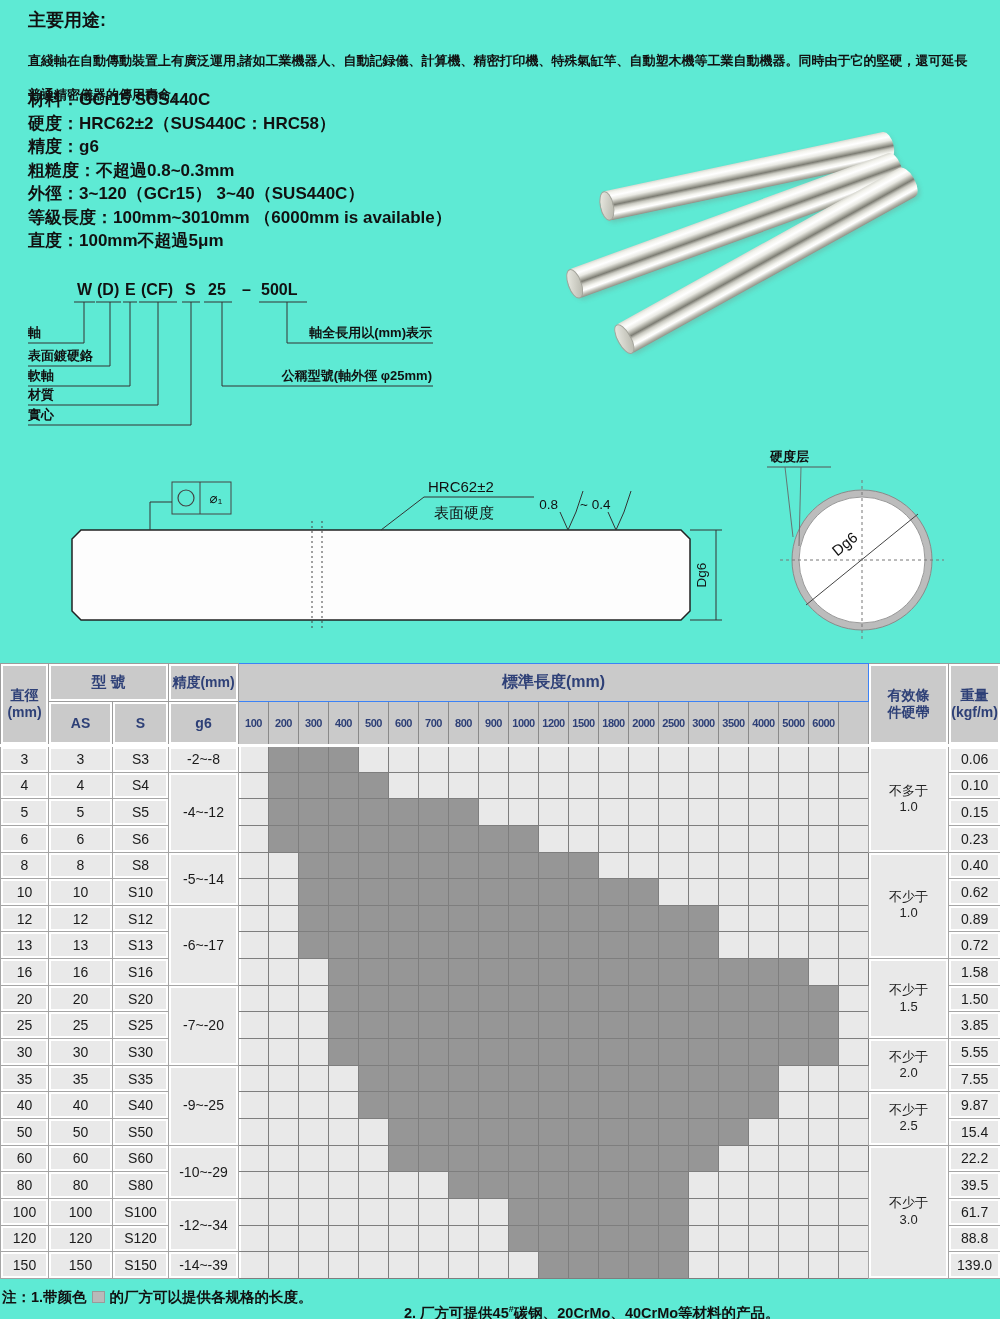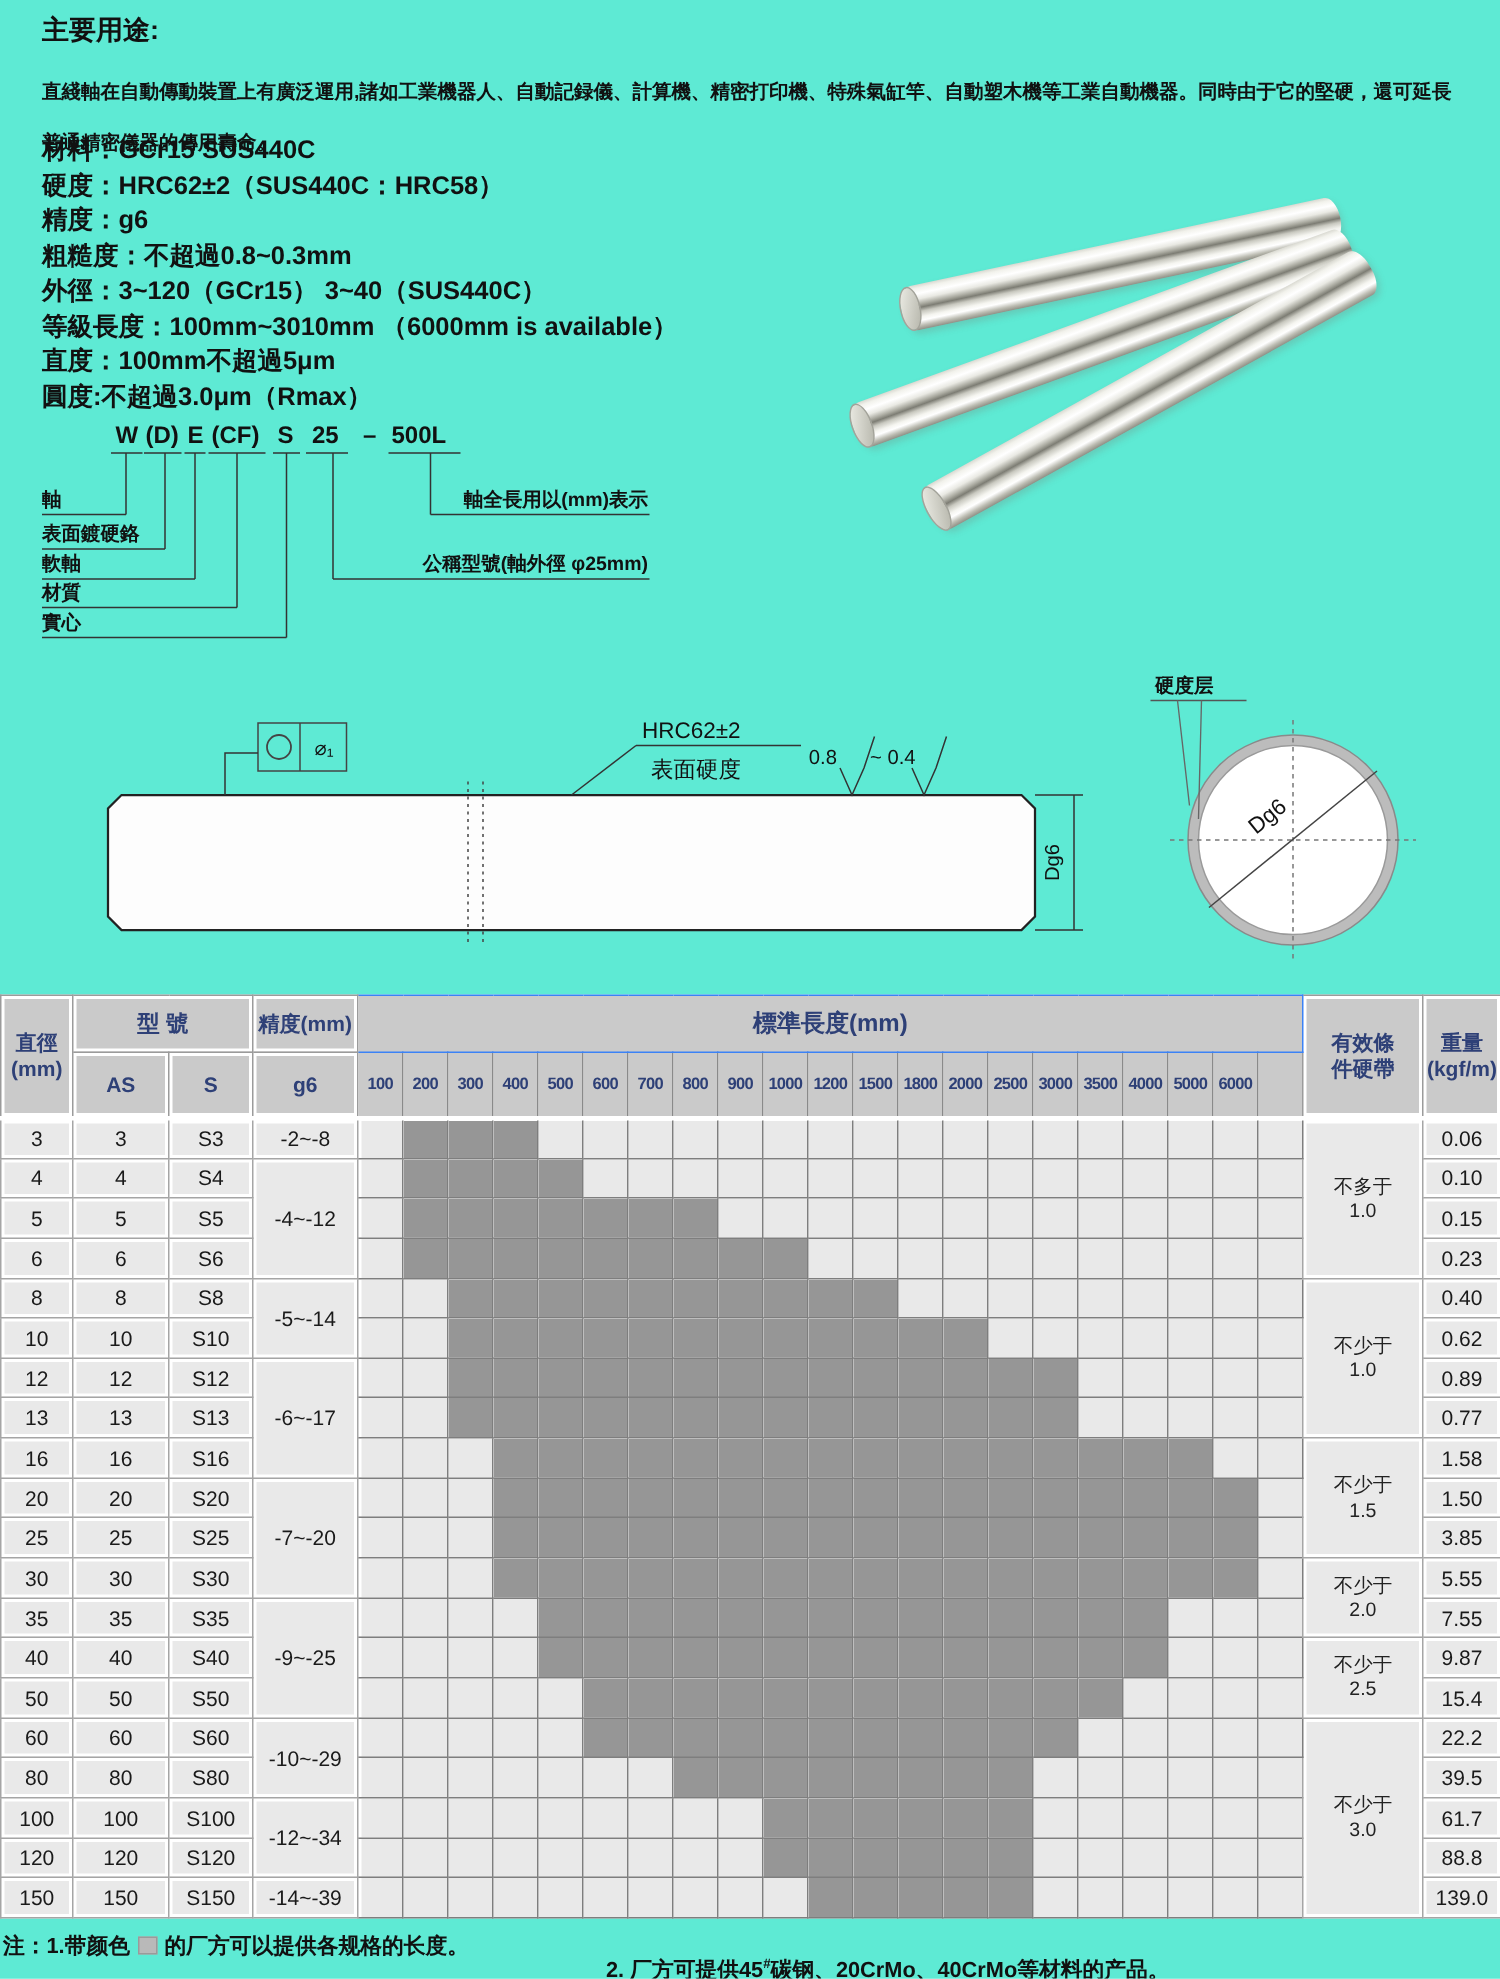--- a/index.html
+++ b/index.html
@@ -74,21 +74,20 @@
   </div>
 
   <div class="specs">
     <div class="spec-line">材料：GCr15  SUS440C</div>
     <div class="spec-line">硬度：HRC62±2（SUS440C：HRC58）</div>
     <div class="spec-line">精度：g6</div>
     <div class="spec-line">粗糙度：不超過0.8~0.3mm</div>
     <div class="spec-line">外徑：3~120（GCr15）  3~40（SUS440C）</div>
     <div class="spec-line">等級長度：100mm~3010mm （6000mm is available）</div>
     <div class="spec-line">直度：100mm不超過5μm</div>
-    <div class="spec-line">圓度:不超過3.0μm（Rmax）</div>
   </div>
 
   <div class="photo">
     <div class="rod rod-a"></div>
     <div class="rod rod-b"></div>
     <div class="rod rod-c"></div>
   </div>
 
   <svg class="code-svg" width="470" height="170" viewBox="0 0 470 170">
     <text class="tok" x="77" y="20">W</text>
@@ -436,21 +435,21 @@
           <td class="gcell on"></td>
           <td class="gcell on"></td>
           <td class="gcell on"></td>
           <td class="gcell on"></td>
           <td class="gcell on"></td>
           <td class="gcell"></td>
           <td class="gcell"></td>
           <td class="gcell"></td>
           <td class="gcell"></td>
           <td class="gcell"></td>
-          <td class="lcell wt">0.77</td>
+          <td class="lcell wt">0.72</td>
         </tr>
         <tr>
           <td class="lcell">16</td>
           <td class="lcell">16</td>
           <td class="lcell">S16</td>
           <td class="gcell c0"></td>
           <td class="gcell"></td>
           <td class="gcell"></td>
           <td class="gcell on"></td>
           <td class="gcell on"></td>

